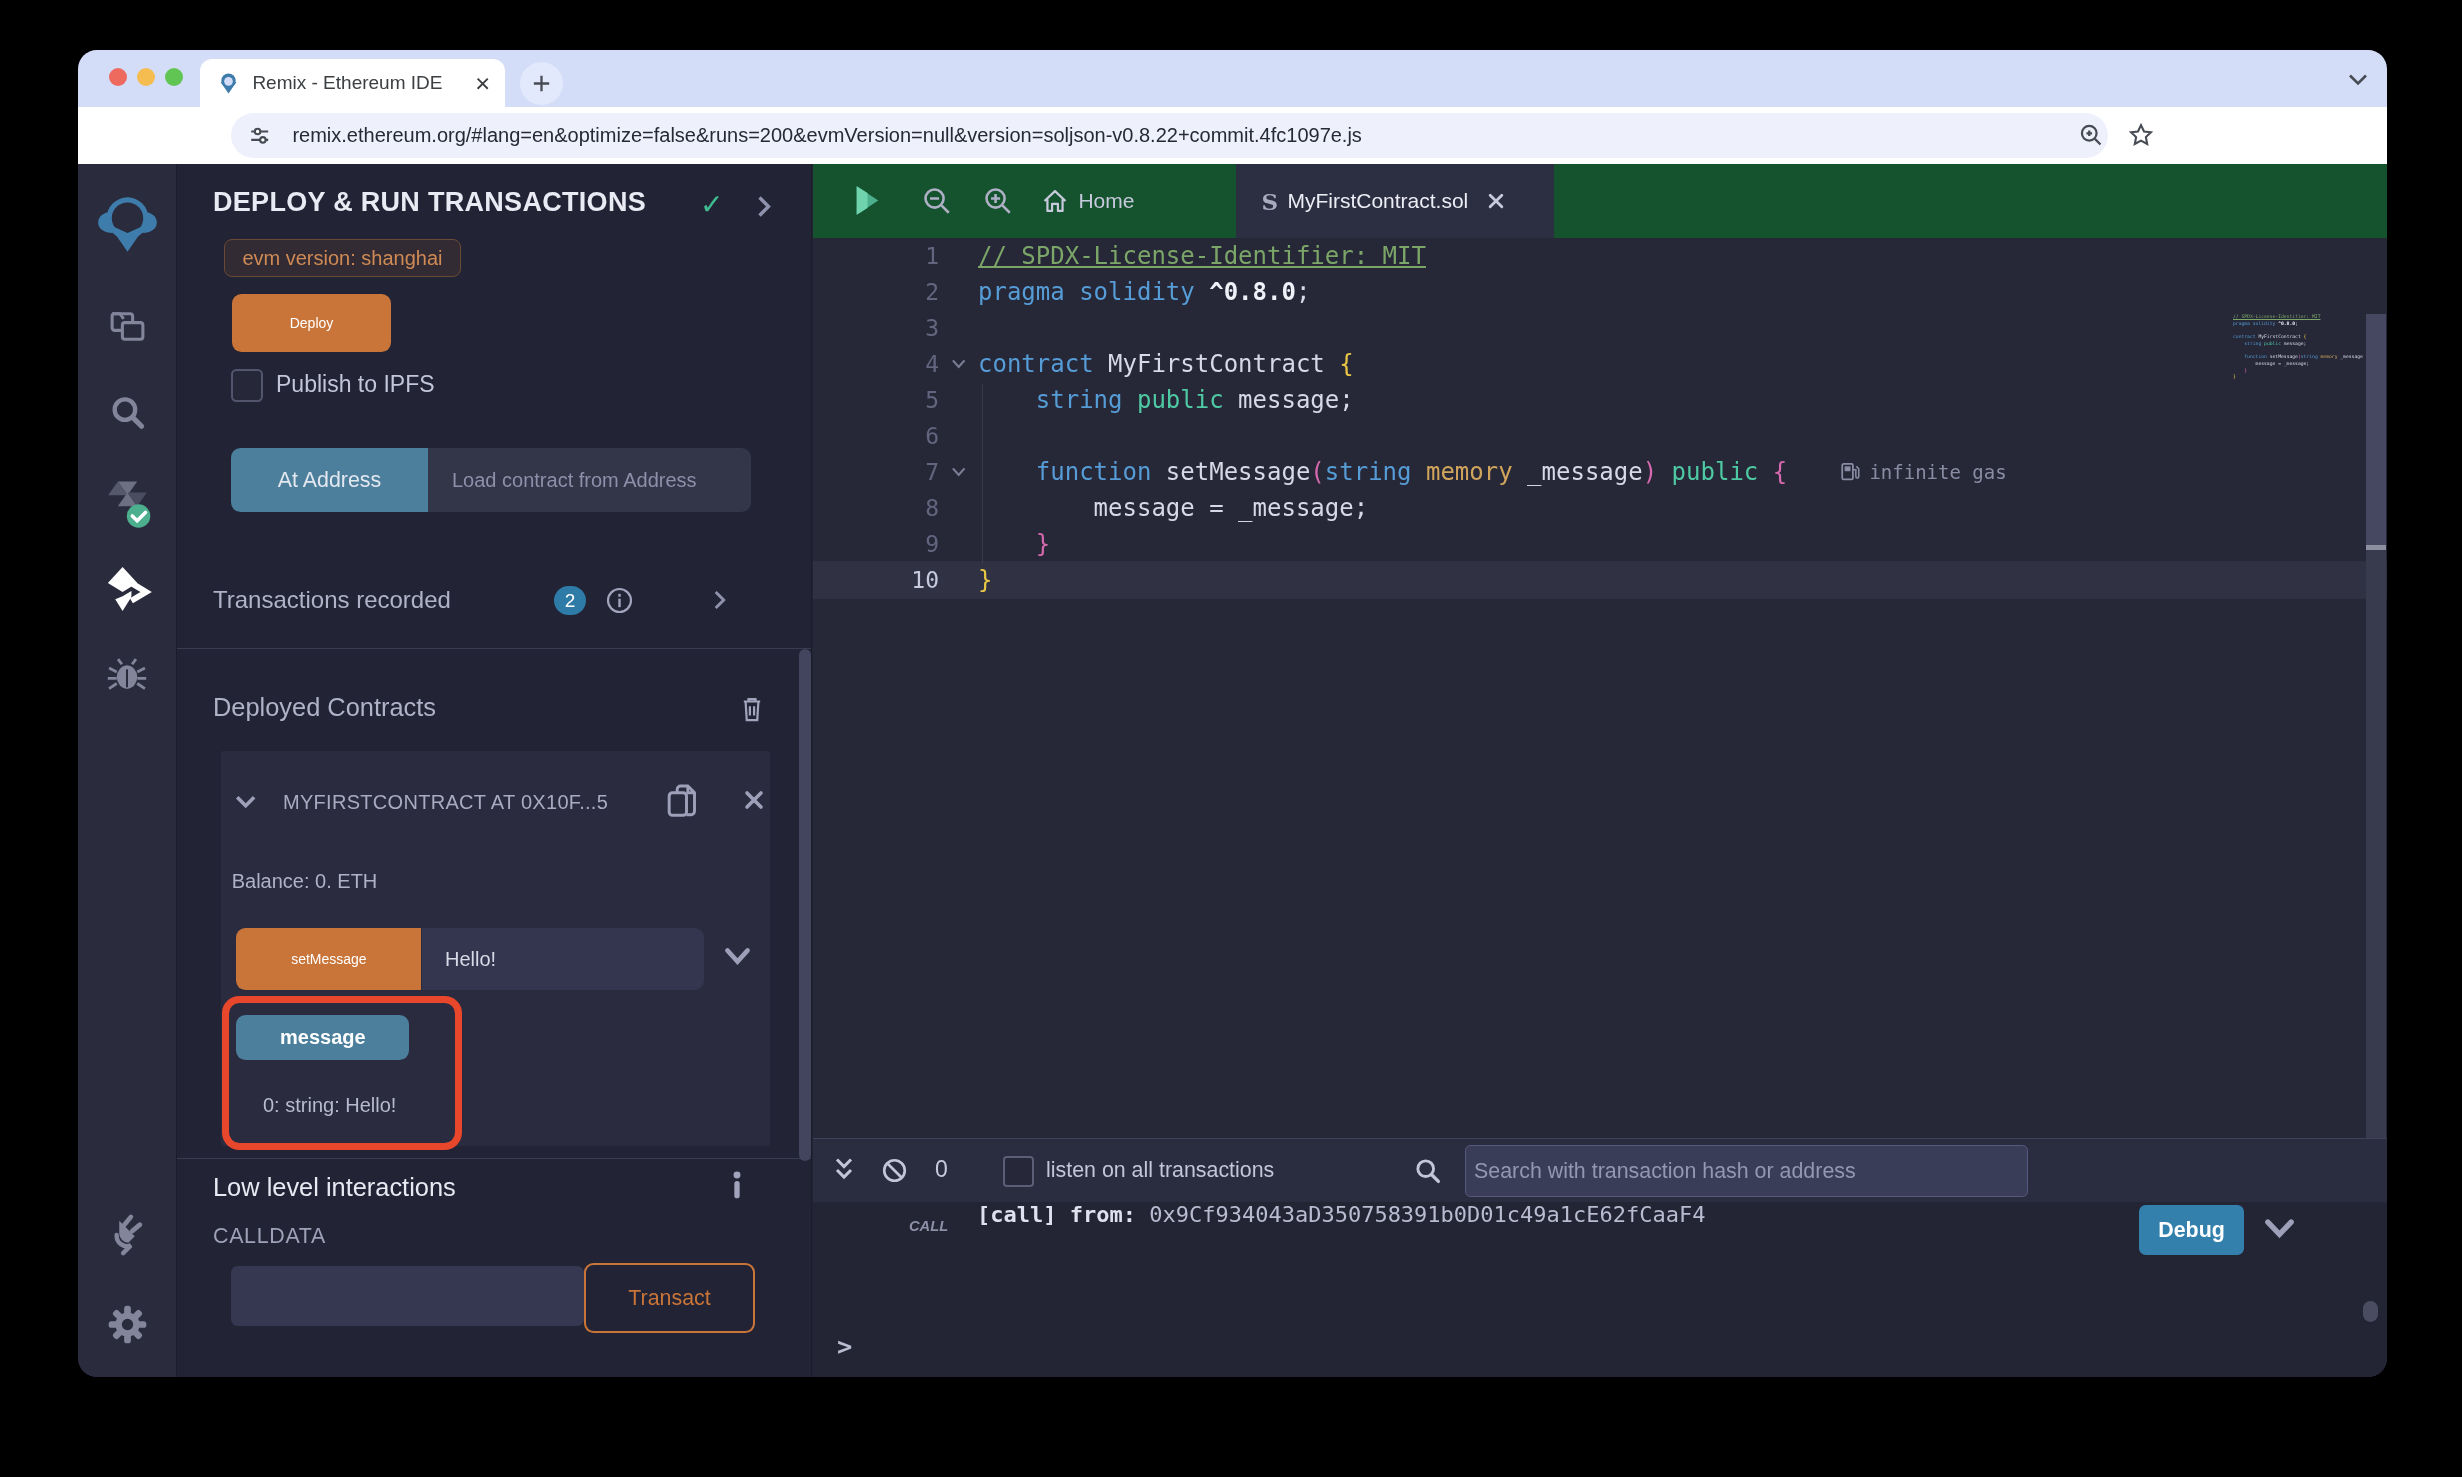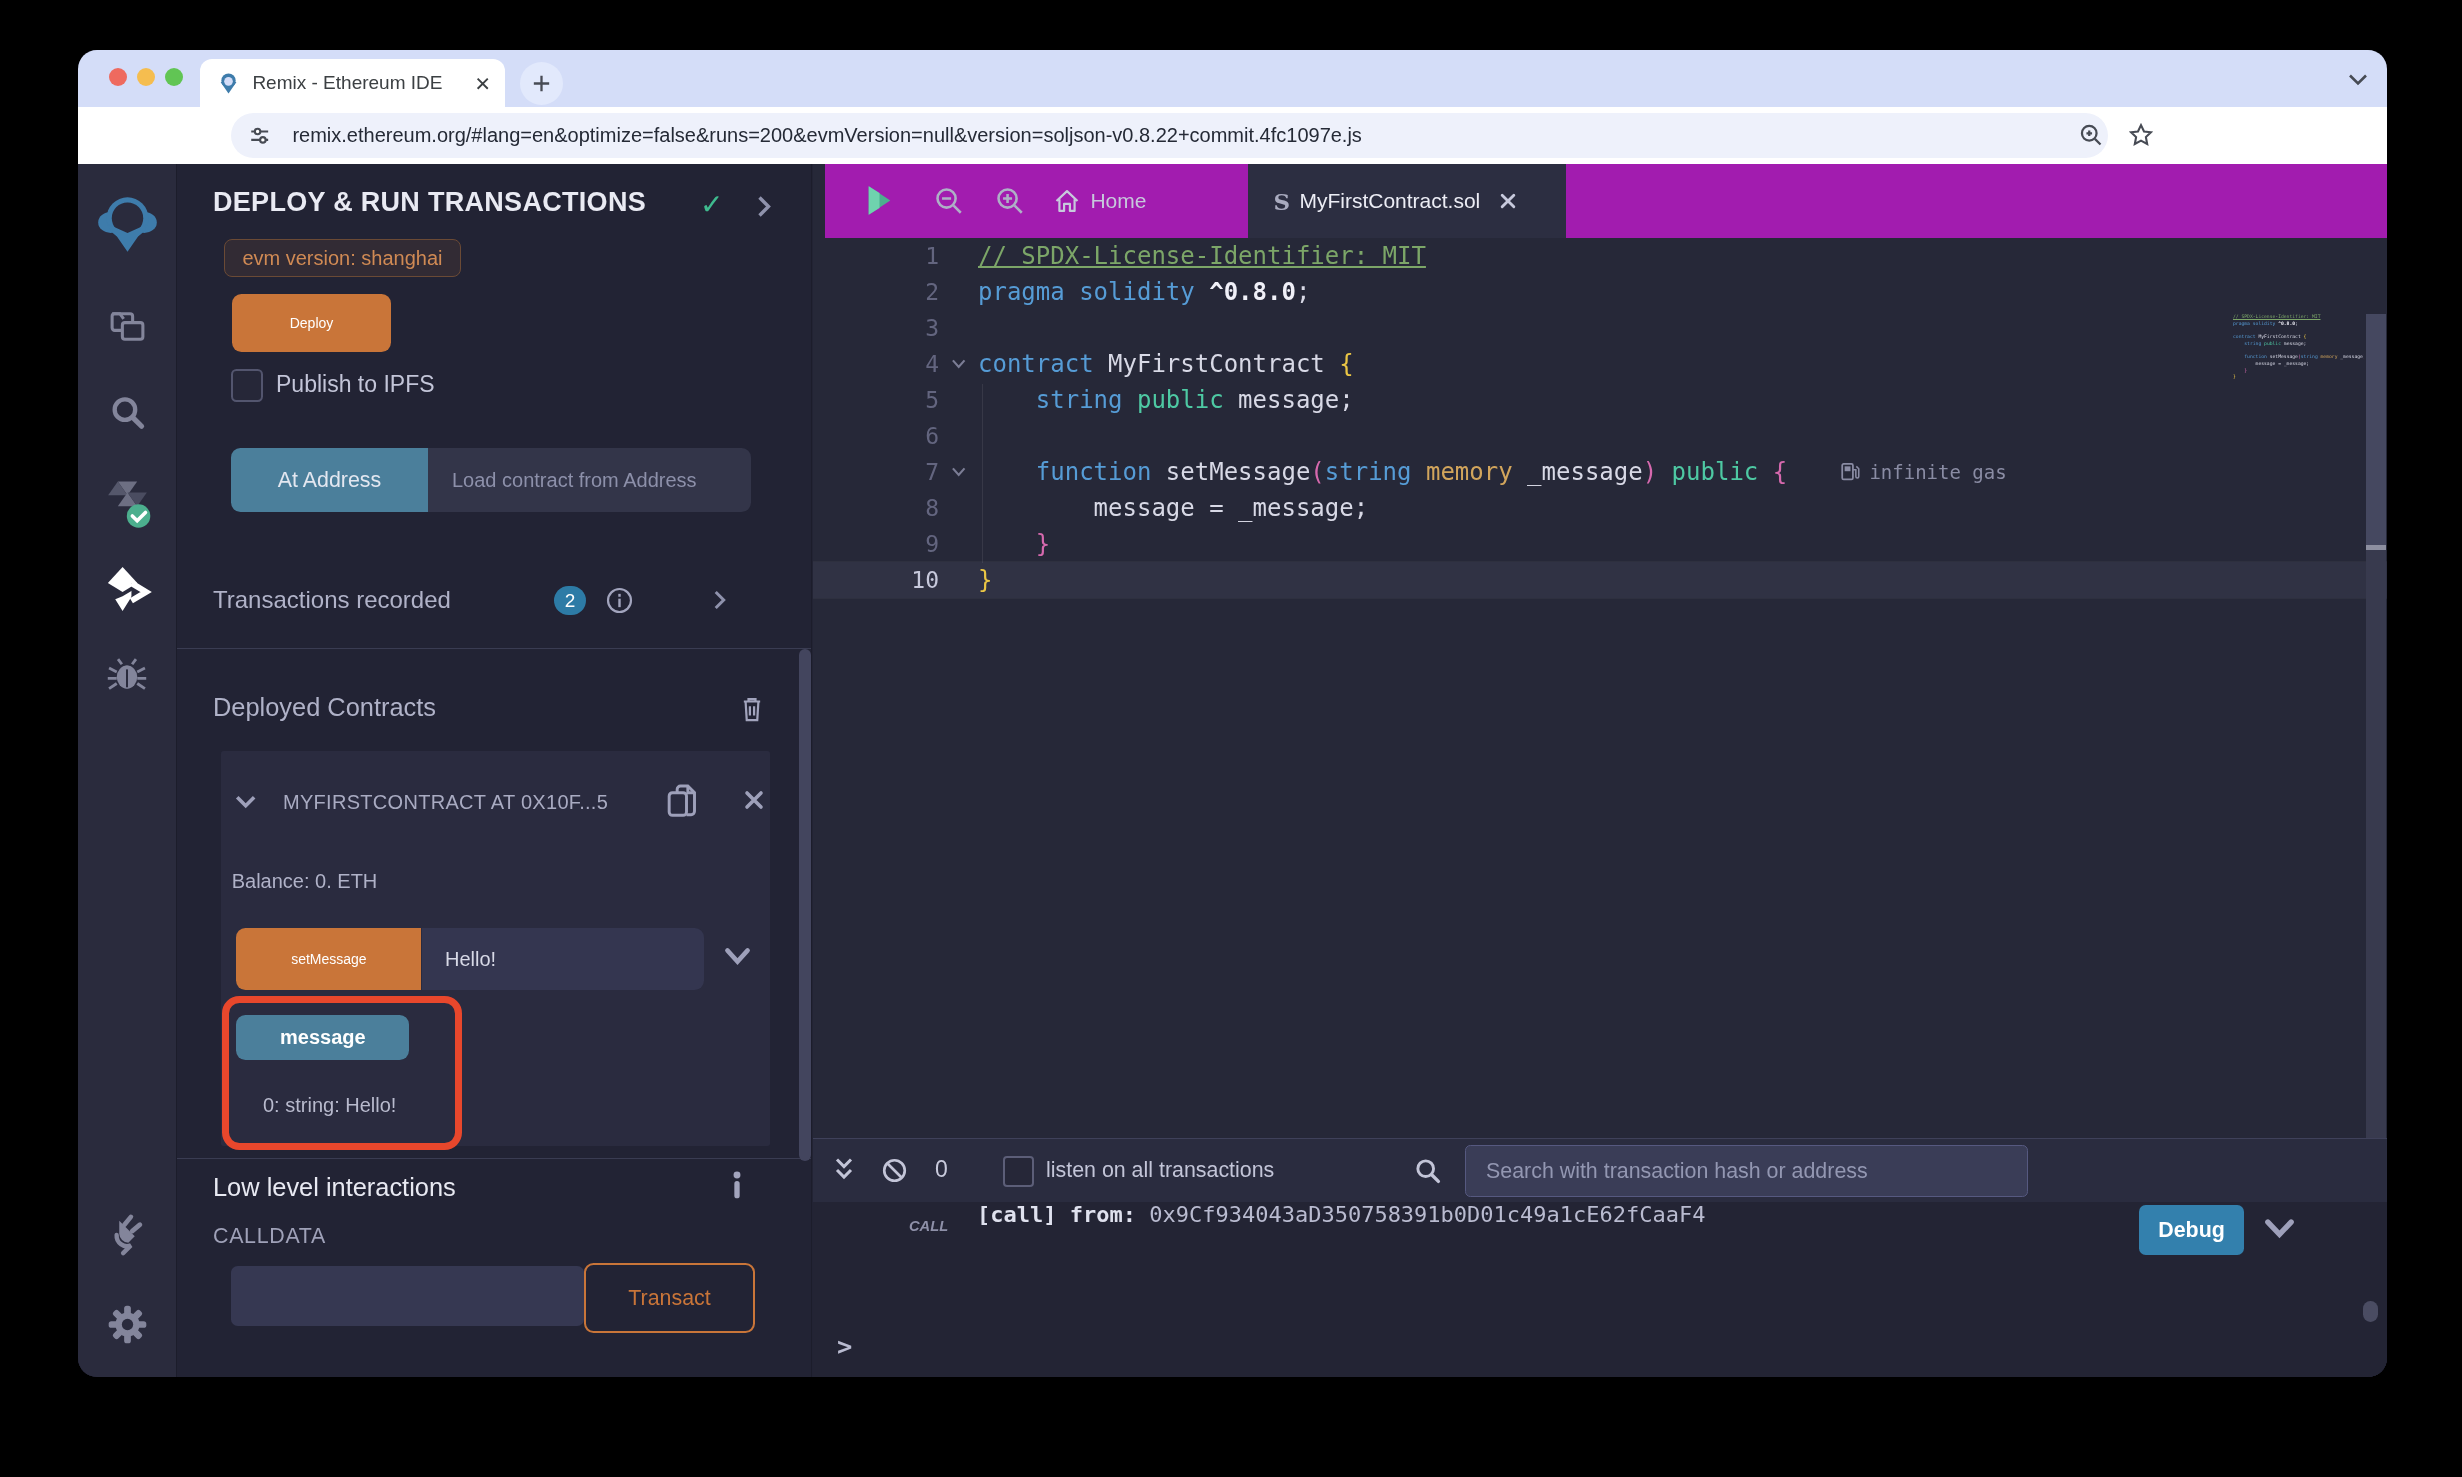--- a/index.html
+++ b/index.html
@@ -49,21 +49,21 @@
   .msg-btn{position:absolute;left:15.4px;top:264px;width:173px;height:45px;background:#4b7f9b;border-radius:9.4px;font-size:20px;font-weight:600;}
   .c-output{position:absolute;left:42px;top:343px;font-size:20px;color:#b8bacd;}
   .lowlevel{position:absolute;left:36px;top:1009px;font-size:25.4px;color:#e8e9f2;}
   .calldata-lbl{position:absolute;left:36px;top:1060px;font-size:21.4px;color:#9fa1b8;letter-spacing:0.7px;}
   .calldata-input{position:absolute;left:54px;top:1102px;width:353px;height:60px;background:#363852;border:none;border-radius:6.7px;outline:none;box-sizing:border-box;font-size:20px;color:#d7d9e6;padding-left:16px;font-family:"Liberation Sans",sans-serif;}
   .transact-btn{position:absolute;left:407px;top:1099px;width:167px;height:66px;background:transparent;border:2px solid #c97539;border-radius:9.4px;color:#c97539;font-size:21.4px;display:flex;align-items:center;justify-content:center;}
   .panel-scroll{position:absolute;left:622px;top:485px;width:12px;height:512px;background:#43455e;border-radius:6px;}
 
   
   .editcol{position:absolute;left:735px;top:0;width:1574px;height:1213px;background:#262838;}
-  .etoolbar{position:absolute;left:12px;top:0;width:100%;height:74px;background:#a21caf;}
+  .etoolbar{position:absolute;left:0;top:0;width:100%;height:74px;background:#14532d;}
   .etab-active{position:absolute;left:423px;top:0;width:318px;height:74px;background:#2c2e41;display:flex;align-items:center;}
   .etab-home{position:absolute;left:228px;top:0;height:74px;display:flex;align-items:center;}
   .etab-label{font-size:21px;color:#c7c9dc;margin-left:9.4px;white-space:nowrap;}
   .code-area{position:absolute;left:0;top:74px;width:100%;height:900px;background:#262838;}
   .code-row{position:relative;height:36px;display:flex;align-items:center;}
   .code-row.cur{background:rgba(120,125,155,.12);box-shadow:0 0.7px 0 rgba(255,255,255,.06),0 -0.7px 0 rgba(255,255,255,.06);}
   .ln{flex:0 0 126px;text-align:right;font-family:"DejaVu Sans Mono",monospace;font-size:23px;color:#63657f;}
   .code-row.cur .ln{color:#c7c9dc;}
   .fold{flex:0 0 39px;display:flex;justify-content:center;color:#7b7d95;}
   .ct{font-family:"DejaVu Sans Mono",monospace;font-size:24px;white-space:pre;}
@@ -81,21 +81,21 @@
   .escroll{position:absolute;left:1553px;top:76px;width:20px;height:898px;background:#383a4e;}
   .escroll-thumb{position:absolute;left:0;top:0;width:20px;height:232px;background:#454860;}
   .escroll-band{position:absolute;left:0;top:231px;width:20px;height:4.7px;background:#8d8fa0;}
 
   
   .terminal{position:absolute;left:0;top:974px;width:1574px;height:240px;background:#232434;}
   .term-toolbar{position:absolute;left:0;top:0;width:100%;height:64px;background:#2a2c3f;border-top:1.3px solid #3f415a;box-sizing:border-box;display:flex;align-items:center;}
   .term-count{font-size:23px;color:#c9cbdd;}
   .term-chk{width:27px;height:27px;border:2px solid #5c5e78;border-radius:4px;background:#262738;}
   .term-listen{font-size:21.4px;color:#c3c5d8;white-space:nowrap;}
-  .term-search{position:absolute;left:652px;top:6px;width:563px;height:52px;background:#3a3d57;border:1.3px solid #565980;border-radius:5.4px;font-size:21.4px;color:#d7d9e6;padding-left:20px;outline:none;box-sizing:border-box;font-family:"Liberation Sans",sans-serif;}
+  .term-search{position:absolute;left:652px;top:6px;width:563px;height:52px;background:#3a3d57;border:1.3px solid #565980;border-radius:5.4px;font-size:21.4px;color:#d7d9e6;padding-left:8px;outline:none;box-sizing:border-box;font-family:"Liberation Sans",sans-serif;}
   .term-search::placeholder{color:#9397b2;}
   .call-lbl{position:absolute;left:96px;top:80px;font-size:14.7px;font-style:italic;font-weight:bold;color:#8e90a8;}
   .term-log{position:absolute;left:164px;top:61px;font-family:"DejaVu Sans Mono",monospace;font-size:22px;line-height:31px;color:#b9bbd0;white-space:pre;}
   .tb{font-weight:bold;color:#dfe1ee;}
   .debug-btn{position:absolute;left:1326px;top:67px;width:105px;height:50px;background:#3380ad;border-radius:6.7px;font-size:21.4px;font-weight:bold;color:#fff;display:flex;align-items:center;justify-content:center;}
   .term-prompt{position:absolute;left:24px;top:193px;font-family:"DejaVu Sans Mono",monospace;font-size:25.4px;font-weight:bold;color:#b9bbd0;}
   .term-pill{position:absolute;left:1550px;top:163px;width:14.7px;height:21.4px;border-radius:7.4px;background:#4a4c62;}
 </style>
 </head>
 <body>

